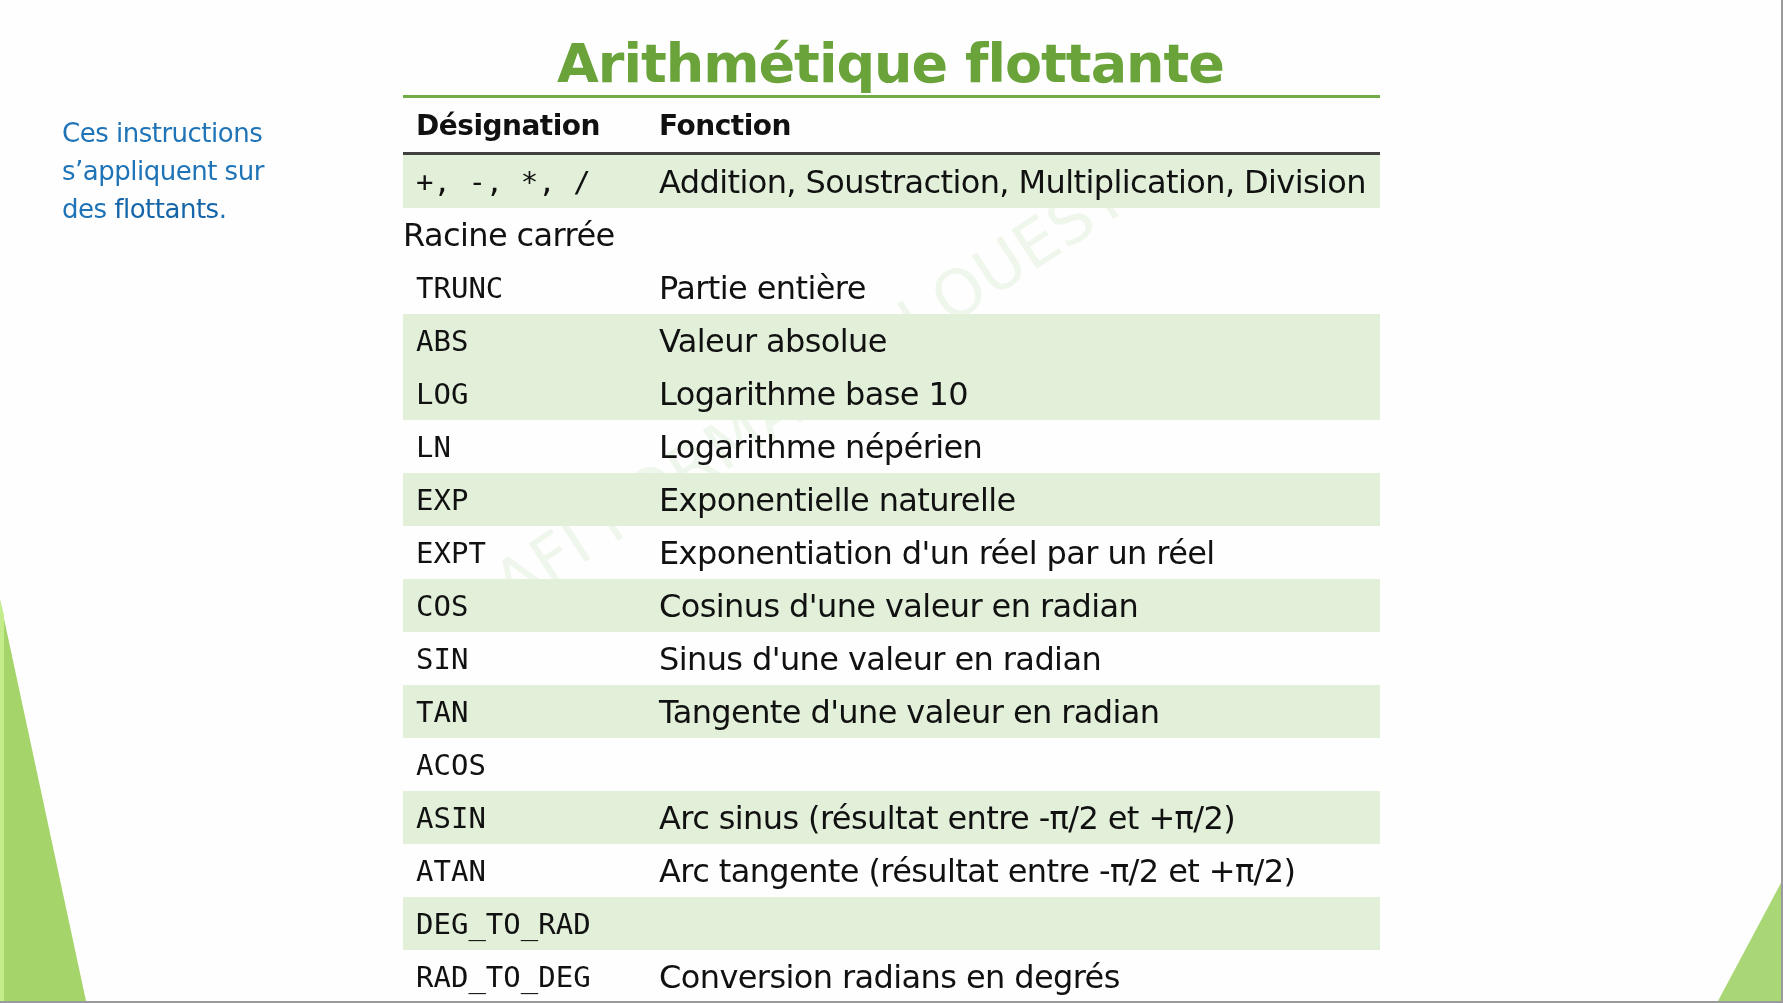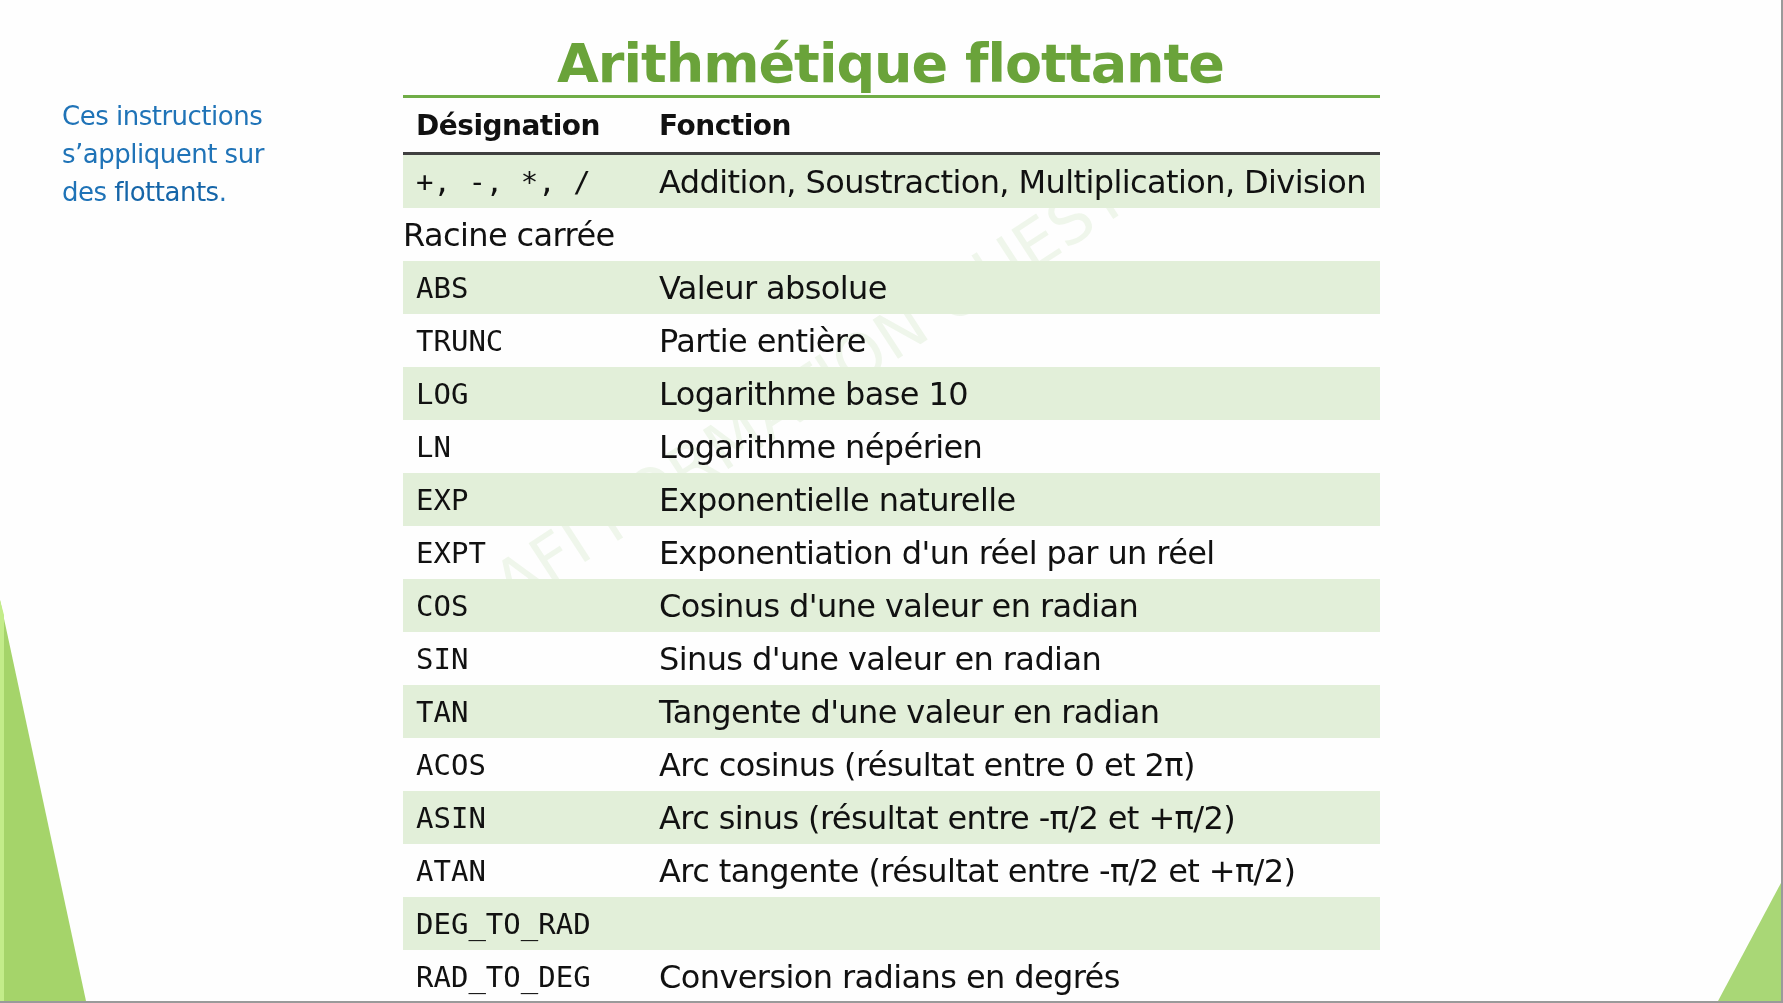--- a/index.html
+++ b/index.html
@@ -1,20 +1,20 @@
 <!DOCTYPE html>
 <html><head>
 <meta charset="utf-8">
 <style>
   html, body { margin:0; padding:0; }
   body { width:1783px; height:1003px; position:relative; overflow:hidden; background:#ffffff; font-family:"Liberation Sans", sans-serif; }
   .slide { position:absolute; left:0; top:0; width:1781px; height:1001px; background:#fefefe; border-right:2px solid #9a9a9a; border-bottom:2px solid #9a9a9a; overflow:hidden; }
   .tri-left { position:absolute; left:0; top:0; width:1783px; height:1003px; }
   .title { position:absolute; left:0; right:0; top:4px; text-align:center; font-family:"DejaVu Sans", sans-serif; font-weight:bold; font-size:54px; letter-spacing:-1px; color:#6aa33a;margin-top:28px; }
-  .side-note { position:absolute; left:62px; top:97px; width:260px; font-family:"DejaVu Sans", sans-serif; font-size:26px; line-height:38px; color:#1f73b7; letter-spacing:-0.5px; }
+  .side-note { position:absolute; left:62px; top:114px; width:260px; font-family:"DejaVu Sans", sans-serif; font-size:26px; line-height:38px; color:#1f73b7; letter-spacing:-0.5px; }
   .side-note b { font-weight:normal; color:#1565a8; }
   .tbl { position:absolute; left:403px; top:95px; width:977px; border-collapse:collapse; }
   .tbl .hdr { height:54px; border-top:3px solid #70ad47; border-bottom:3px solid #404040; display:flex; align-items:center; }
   .tbl .row { height:53px; display:flex; align-items:center; }
   .tbl .row.alt { background:#e2efd9; }
   .tbl .last { border-bottom:3px solid #70ad47; }
   .c1 { width:256px; padding-left:13px; box-sizing:border-box; }
   .c2 { flex:1; }
   .hdr .c1, .hdr .c2 { font-family:"DejaVu Sans", sans-serif; font-weight:bold; font-size:28px; color:#111; letter-spacing:-0.5px; }
   .row .c1 { font-family:"DejaVu Sans Mono", monospace; font-size:29px; color:#111; letter-spacing:0px; }
@@ -46,27 +46,27 @@
       <div class="c1">Désignation</div>
       <div class="c2">Fonction</div>
     </div>
     <div class="row alt">
         <div class="c1">+, -, *, /</div>
         <div class="c2">Addition, Soustraction, Multiplication, Division</div>
       </div>
     <div class="row">
         <div class="c2">Racine carrée</div>
       </div>
+    <div class="row">
+        <div class="c1">TRUNC</div>
+        <div class="c2">Partie entière</div>
+      </div>
     <div class="row alt">
         <div class="c1">ABS</div>
         <div class="c2">Valeur absolue</div>
-      </div>
-    <div class="row">
-        <div class="c1">TRUNC</div>
-        <div class="c2">Partie entière</div>
       </div>
     <div class="row alt">
         <div class="c1">LOG</div>
         <div class="c2">Logarithme base 10</div>
       </div>
     <div class="row">
         <div class="c1">LN</div>
         <div class="c2">Logarithme népérien</div>
       </div>
     <div class="row alt">
@@ -84,21 +84,20 @@
     <div class="row">
         <div class="c1">SIN</div>
         <div class="c2">Sinus d'une valeur en radian</div>
       </div>
     <div class="row alt">
         <div class="c1">TAN</div>
         <div class="c2">Tangente d'une valeur en radian</div>
       </div>
     <div class="row">
         <div class="c1">ACOS</div>
-        <div class="c2">Arc cosinus (résultat entre 0 et 2π)</div>
       </div>
     <div class="row alt">
         <div class="c1">ASIN</div>
         <div class="c2">Arc sinus (résultat entre -π/2 et +π/2)</div>
       </div>
     <div class="row">
         <div class="c1">ATAN</div>
         <div class="c2">Arc tangente (résultat entre -π/2 et +π/2)</div>
       </div>
     <div class="row alt">

